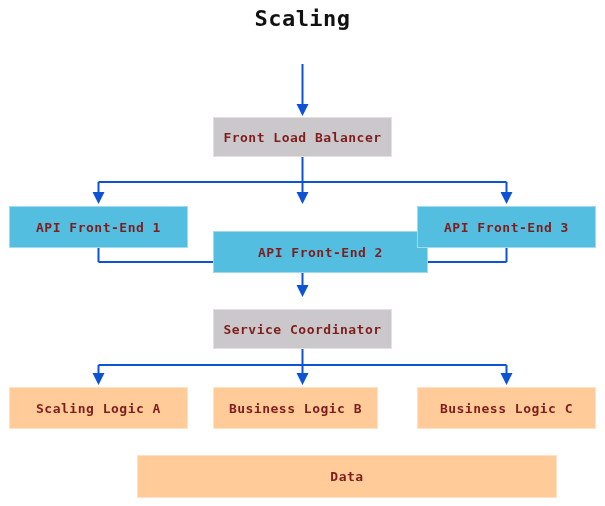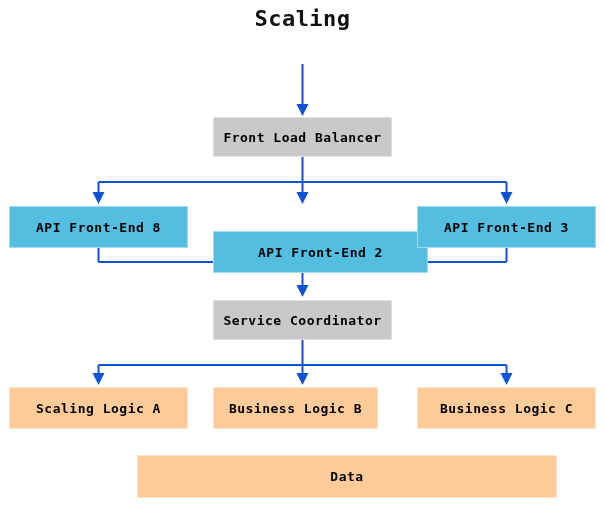--- a/index.html
+++ b/index.html
@@ -33,34 +33,34 @@
     width: 605px;
     height: 506px;
   }
   .node {
     position: absolute;
     display: flex;
     align-items: center;
     justify-content: center;
     font-size: 13px;
     font-weight: bold;
-    color: #000000;
+    color: #7f1d1d;
     letter-spacing: 0.5px;
     box-sizing: border-box;
     border: 1px solid rgba(255,255,255,0.45);
   }
   .node.gray   { background: #cbc8cb; }
   .node.cyan   { background: #53bee0; }
   .node.orange { background: #ffcc99; }
 
   .flb  { left: 213px; top: 117px; width: 179px; height: 40px; }
   .api1 { left:   9px; top: 206px; width: 179px; height: 42px; }
   .api2 { left: 213px; top: 206px; width: 215px; height: 42px; margin-top: 25px; }
   .api3 { left: 417px; top: 206px; width: 179px; height: 42px; }
-  .sc   { left: 213px; top: 300px; width: 179px; height: 40px; }
+  .sc   { left: 213px; top: 309px; width: 179px; height: 40px; }
   .bla  { left:   9px; top: 387px; width: 179px; height: 42px; }
   .blb  { left: 213px; top: 387px; width: 165px; height: 42px; }
   .blc  { left: 417px; top: 387px; width: 179px; height: 42px; text-align: center; }
   .data { left:  93px; top: 455px; width: 420px; height: 43px; margin-left: 44px; }
 </style>
 </head>
 <body>
 
 <div class="canvas">
 
@@ -87,21 +87,21 @@
       <polygon points="302.5,385 296.5,373 308.5,373"></polygon>
       <polygon points="506.5,385 500.5,373 512.5,373"></polygon>
     </g>
   </svg>
 
   <div class="node gray flb">
     <span>Front Load Balancer</span>
   </div>
 
   <div class="node cyan api1">
-    <span>API Front-End 8</span>
+    <span>API Front-End 1</span>
   </div>
 
   <div class="node cyan api2">
     <span>API Front-End 2</span>
   </div>
 
   <div class="node cyan api3">
     <span>API Front-End 3</span>
   </div>
 

